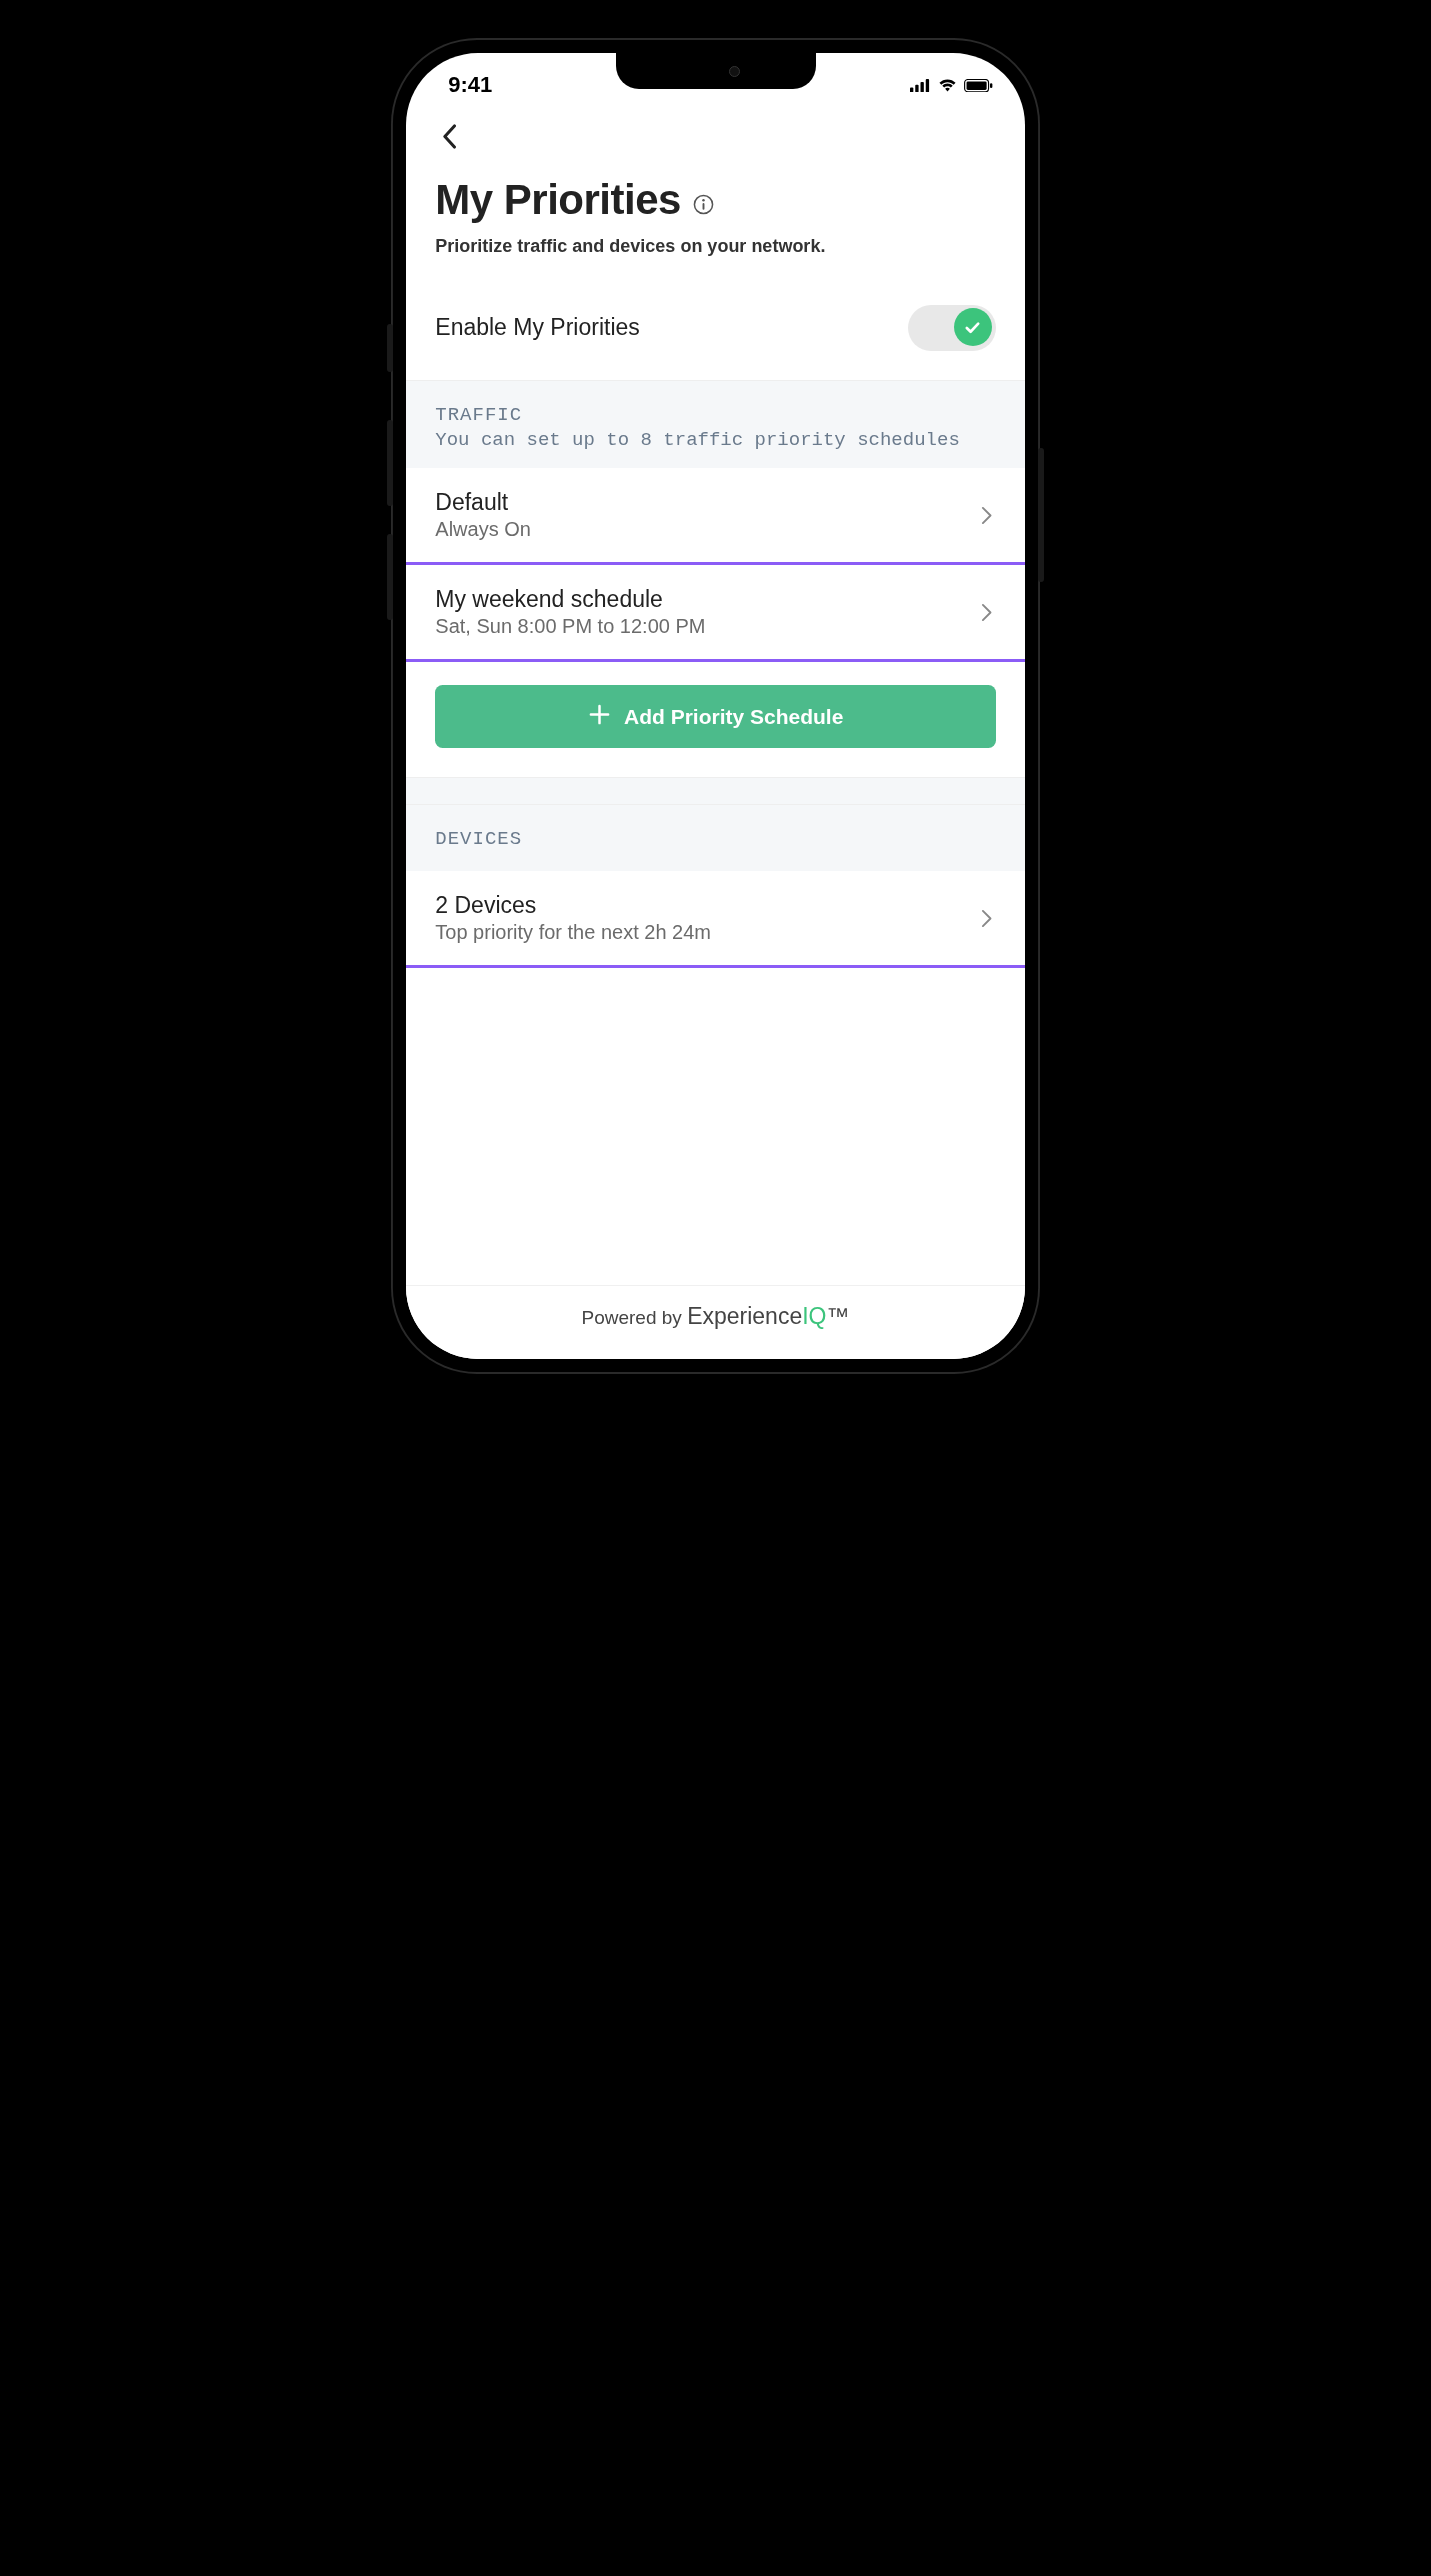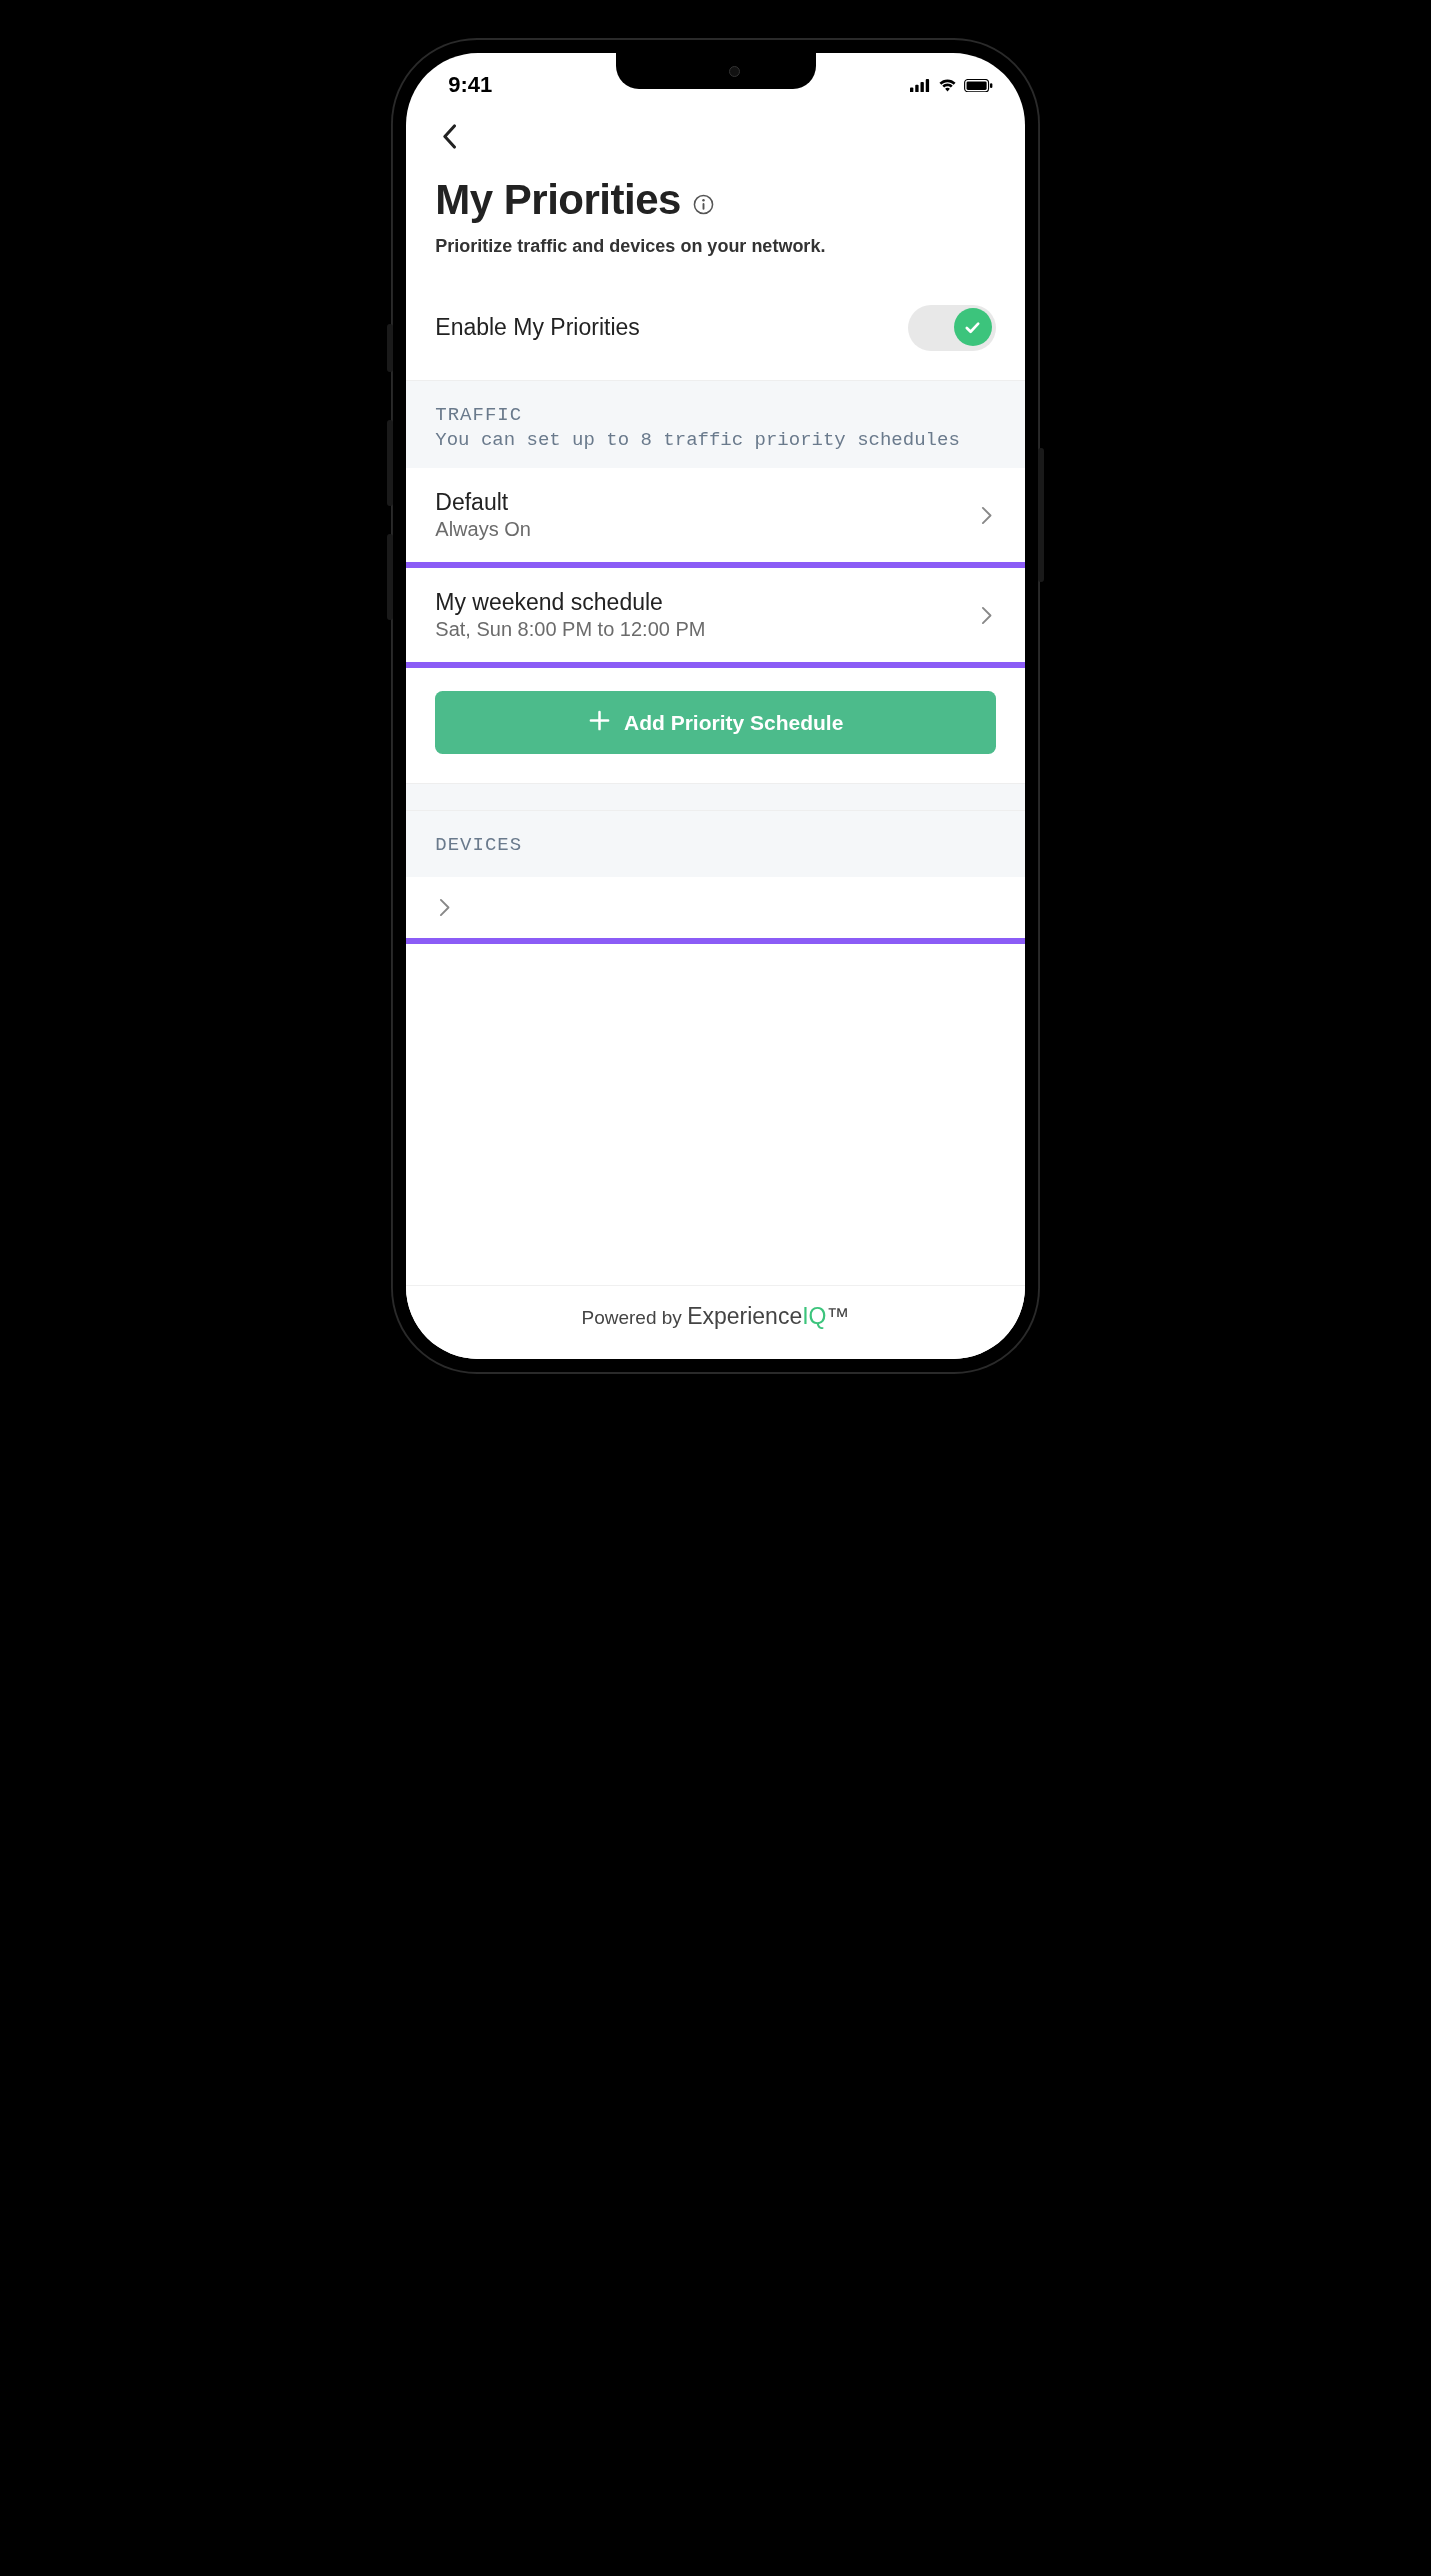--- a/index.html
+++ b/index.html
@@ -102,21 +102,21 @@
   padding: 23px 29px 17px;
   border-top: 1px solid #eee;
   font-family: Liberation Mono, monospace;
 }
 .section-header.devices { padding-bottom: 21px; }
 .section-title { font-size: 19px; color: #6a7a8c; font-weight: 500; letter-spacing: 1px; }
 .section-sub { font-size: 19px; color: #6a7a8c; margin-top: 3.8px; }
 .list-row {
   display: flex; justify-content: space-between; align-items: center;
   padding: 21px 29px;
-  border-bottom: 6px solid #8b5cf6;
+  border-bottom: 3px solid #8b5cf6;
   background: #fff;
   cursor: pointer;
 }
 .row-left { flex: 1; }
 .row-title { font-size: 23px; color: #222; font-weight: 400; }
 .row-sub { font-size: 20px; color: #6b6b6b; margin-top: 1.9px; }
 .chevron { width: 19px; height: 19px; display: flex; align-items: center; justify-content: center; }
 .add-btn-wrap { padding: 23px 29px 29px; background: #fff; }
 .add-btn {
   width: 100%; height: 63px;
@@ -252,20 +252,24 @@
       </button>
     </div>
 
     <div class="gap-section"></div>
 
     <div class="section-header devices">
       <div class="section-title">DEVICES</div>
     </div>
 
     <div class="list-row">
+      <div class="row-left">
+        <div class="row-title">2 Devices</div>
+        <div class="row-sub">Top priority for the next 2h 24m</div>
+      </div>
       <span class="chevron">
         <svg width="11.4" height="19" viewBox="0 0 12 20">
             <path d="M2 2 L10 10 L2 18" stroke="#888" stroke-width="2" fill="none" stroke-linecap="round" stroke-linejoin="round"></path>
           </svg>
       </span>
     </div>
 
     <div class="spacer"></div>
 
     <div class="footer">

